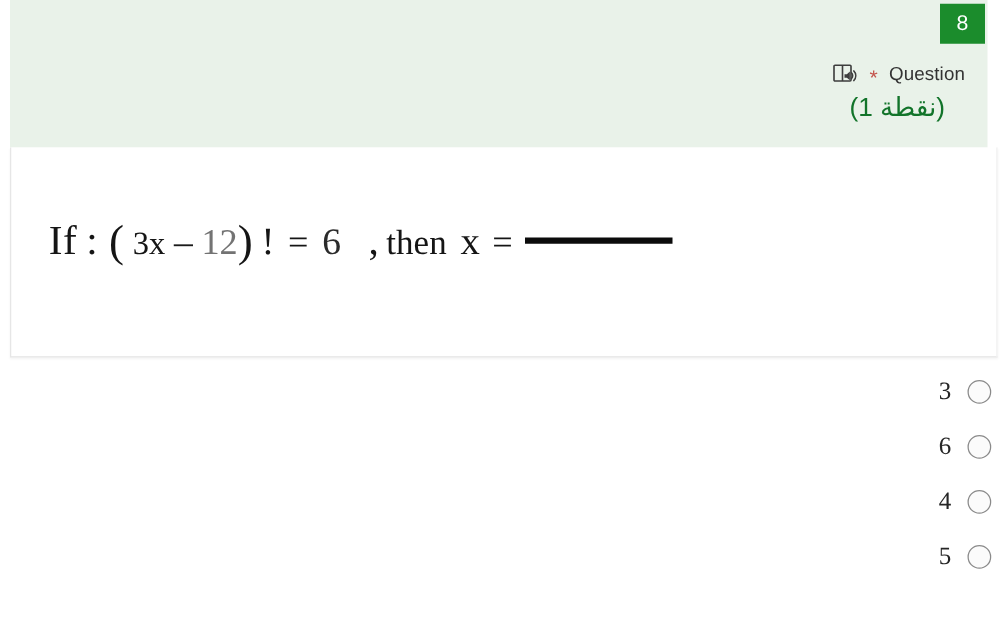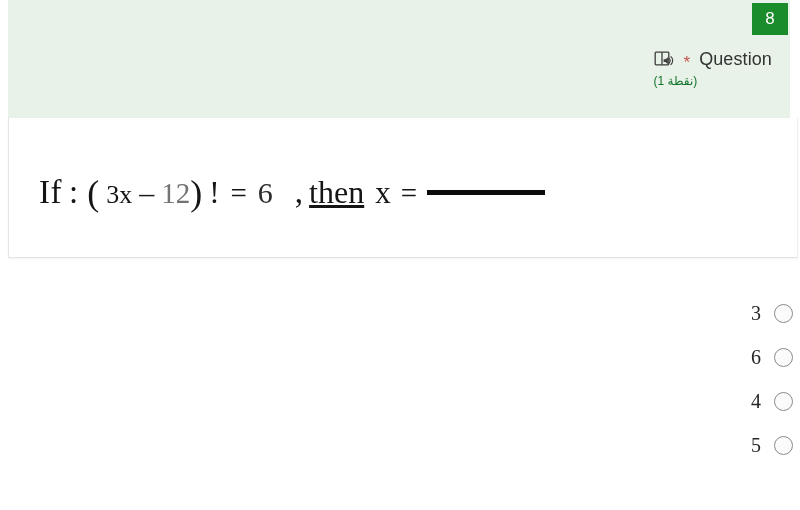--- a/index.html
+++ b/index.html
@@ -70,40 +70,40 @@
     color: #c4554d;
     font-size: 17px;
     line-height: 1;
     position: relative;
     top: 3px;
     margin-right: 1px;
   }
 
   .question-label {
     color: #333333;
-    font-size: 18px;
+    font-size: 15px;
     letter-spacing: 0.1px;
   }
 
   .points-arabic {
     color: #12742a;
-    font-size: 12px;
+    font-size: 21px;
     margin-top: 2px;
     direction: rtl;
-    text-align: left;
+    text-align: center;
     padding-right: 2px;
   }
 
   
   .question-card {
     position: absolute;
     left: 8px;
     top: 118px;
     width: 790px;
-    height: 140px;
+    height: 168px;
     background: #ffffff;
     border-left: 1px solid #e6e6e6;
     border-right: 1px solid #f0f0f0;
     border-bottom: 1px solid #e3e3e3;
     box-sizing: border-box;
     box-shadow: 0 1px 2px rgba(0,0,0,0.05);
   }
 
   .math-line {
     position: absolute;
@@ -121,21 +121,21 @@
   .m-colon   { font-size: 33px; padding: 0 9px 0 7px; }
   .m-paren   { font-size: 36px; position: relative; top: 2px; }
   .m-3x      { font-size: 26px; padding-left: 7px; }
   .m-minus   { font-size: 30px; padding: 0 7px; color: #1a1a1a; }
   .m-12      { font-size: 29px; color: #737373; }
   .m-parenc  { font-size: 36px; position: relative; top: 2px; }
   .m-bang    { font-size: 31px; padding-left: 7px; }
   .m-eq1     { font-size: 29px; padding: 0 11px; }
   .m-6       { font-size: 30px; color: #2b2b2b; }
   .m-comma   { font-size: 33px; padding: 0 6px 0 22px; }
-  .m-then    { font-size: 32px; text-decoration: underline; }
+  .m-then    { font-size: 28px; }
   .m-x       { font-size: 31px; padding-left: 11px; }
   .m-eq2     { font-size: 29px; padding: 0 9px 0 10px; }
 
   .answer-blank {
     display: inline-block;
     width: 118px;
     height: 5px;
     background: #0b0b0b;
     position: relative;
     top: -8px;

